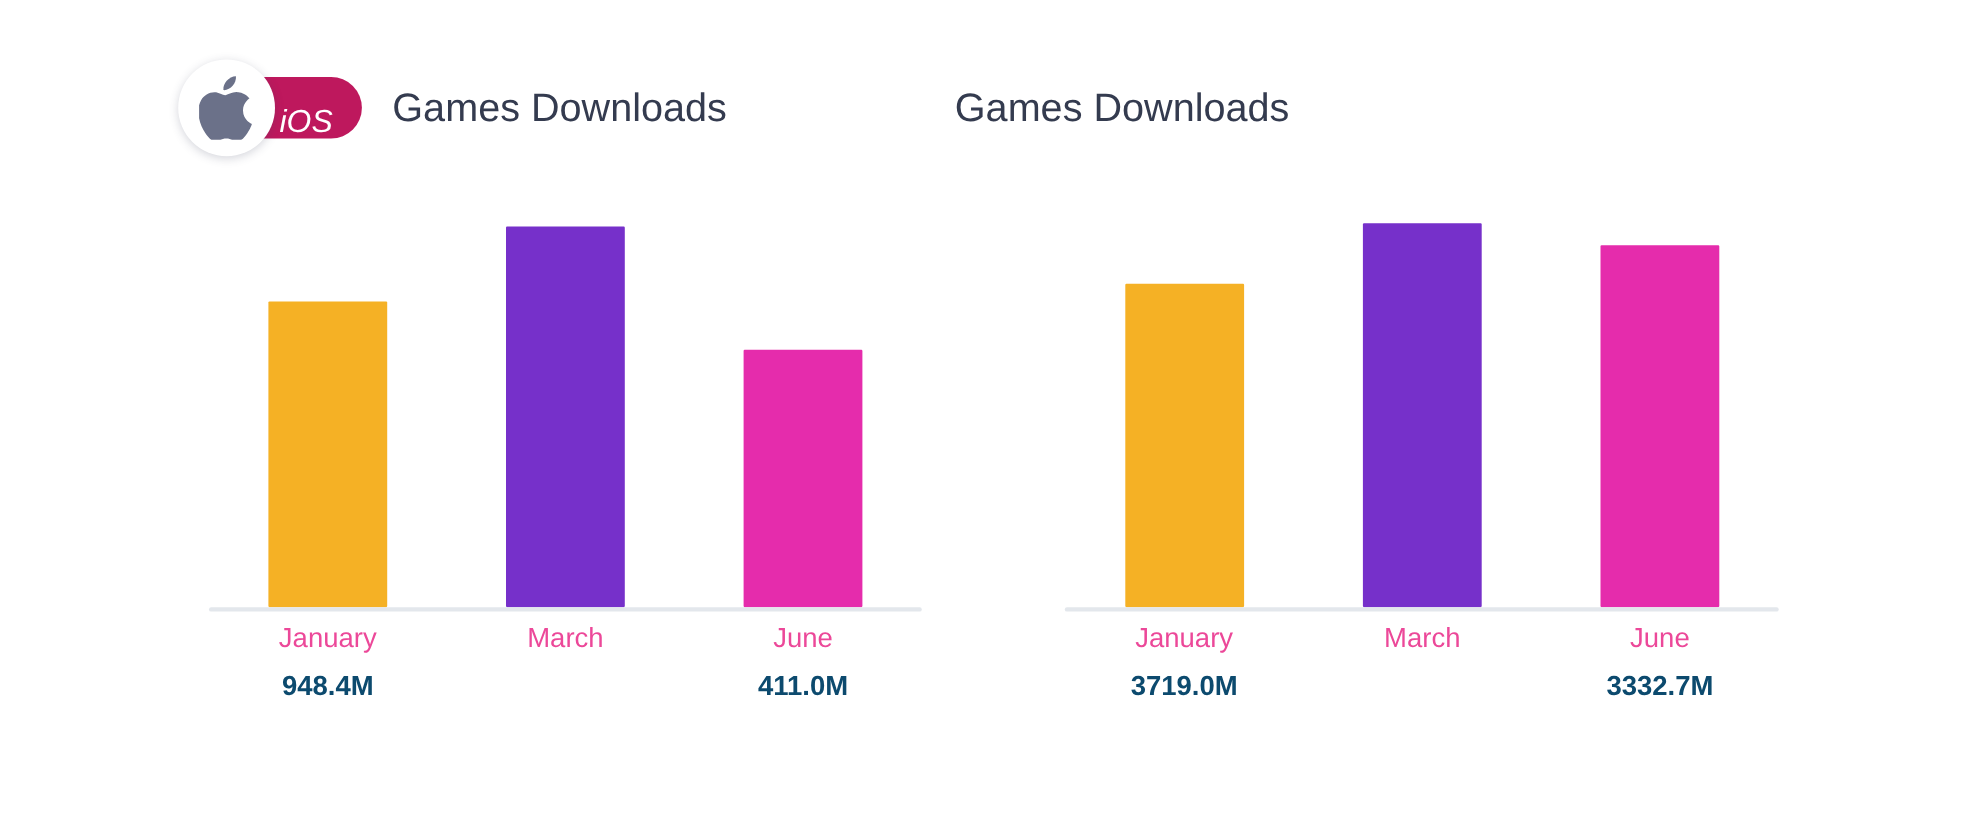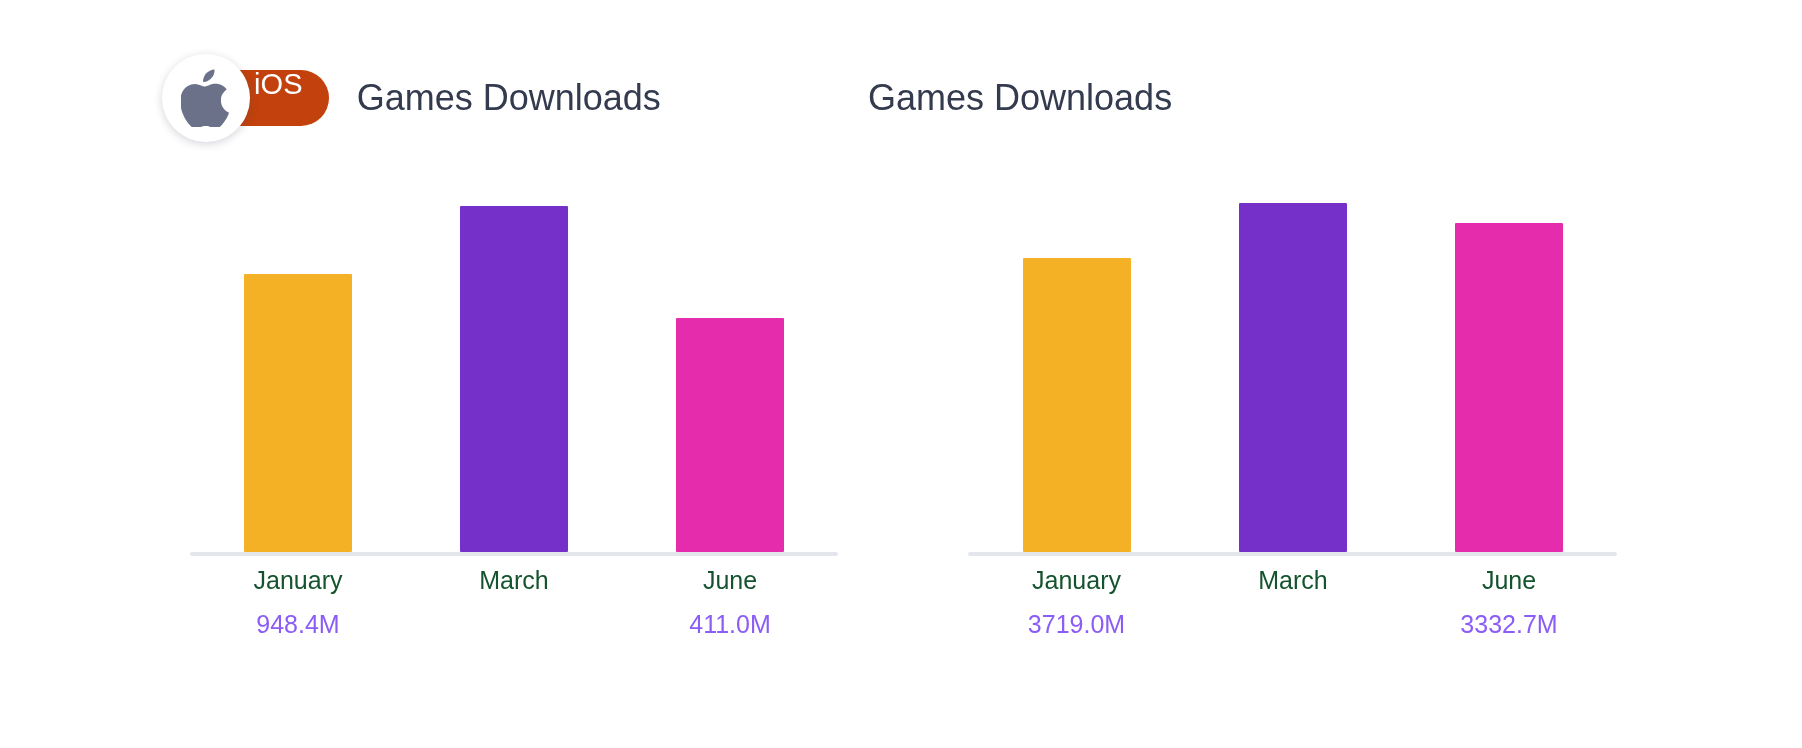--- a/index.html
+++ b/index.html
@@ -45,28 +45,29 @@
   .platform-badge {
     position: relative;
     display: flex;
     align-items: center;
     height: 92px;
   }
 
   .badge-pill {
     height: 56px;
     border-radius: 28px;
-    background: #c2410c;
-    display: flex;
-    align-items: flex-start;
+    background: #be185d;
+    display: flex;
+    align-items: flex-end;
     justify-content: flex-end;
     padding-left: 62px;
     padding-right: 26px;
     margin-left: 30px;
     box-sizing: border-box;
+    font-style: italic;
   }
   .badge-pill-label {
     color: #ffffff;
     font-size: 29px;
     font-weight: 400;
     letter-spacing: 0.1px;
     white-space: nowrap;
     line-height: 1;
   }
 
@@ -138,31 +139,31 @@
     right: 0;
     top: 398px;
     height: 110px;
   }
   .tick {
     position: absolute;
     top: 0;
     text-align: center;
   }
   .tick-name {
-    color: #14532d;
+    color: #ec4899;
     font-size: 25px;
     font-weight: 400;
     line-height: 1;
     white-space: nowrap;
   }
   .tick-value {
     margin-top: 19px;
-    color: #8b5cf6;
+    color: #0c4a6e;
     font-size: 25px;
-    font-weight: 400;
+    font-weight: 700;
     line-height: 1;
     white-space: nowrap;
   }
 </style>
 </head>
 <body>
 
 <div class="board">
 
   <section class="panel panel-ios">

